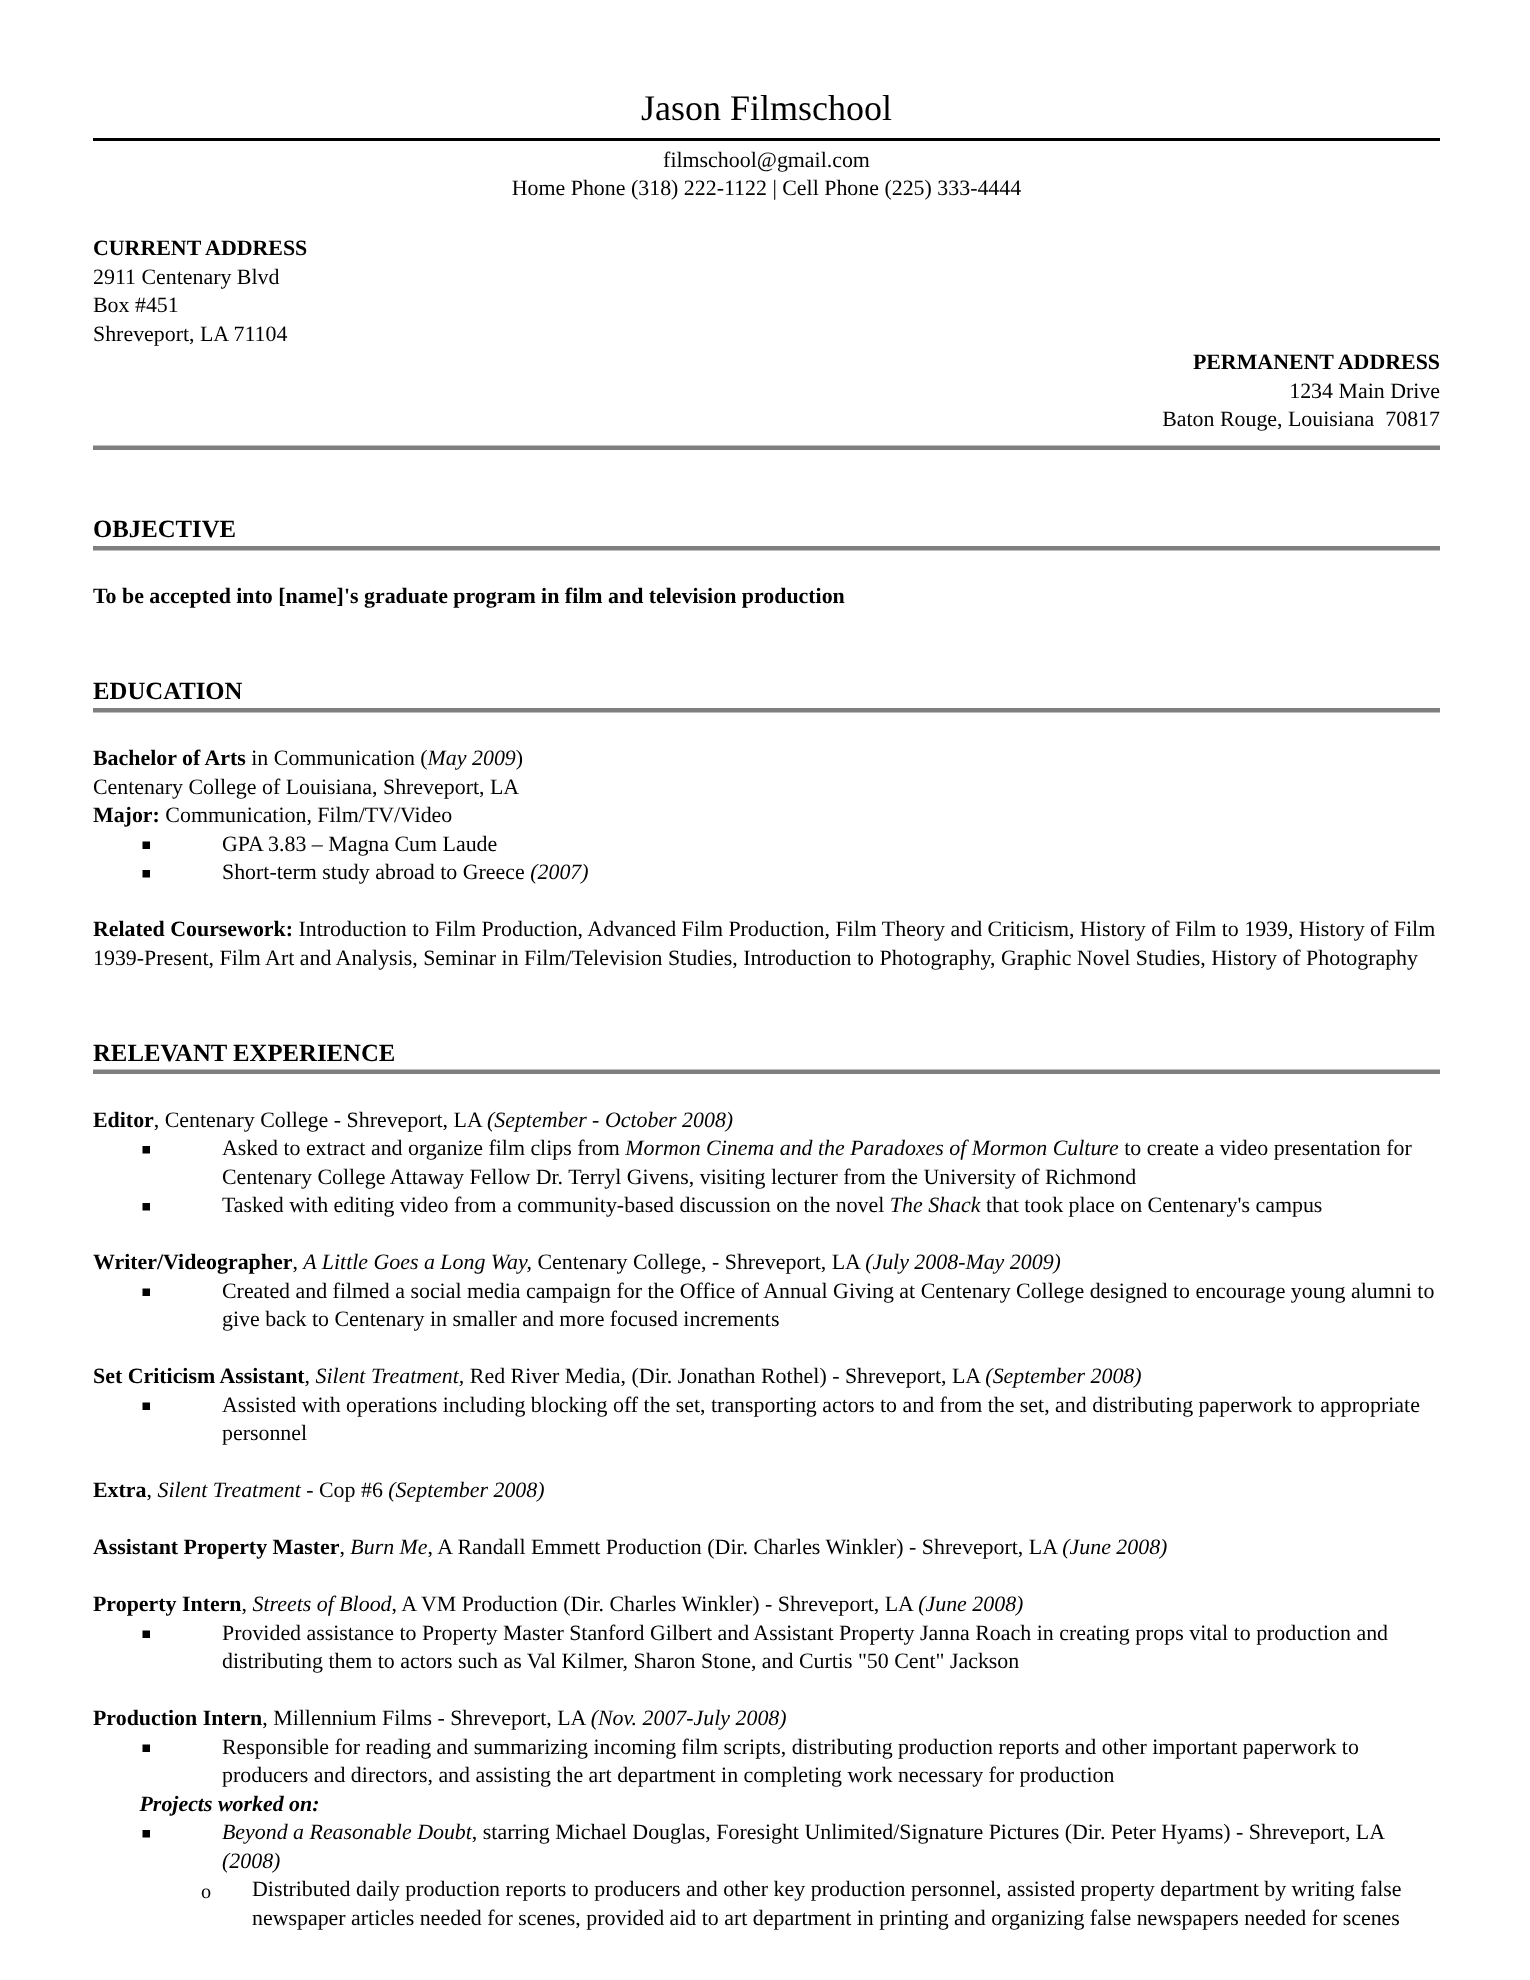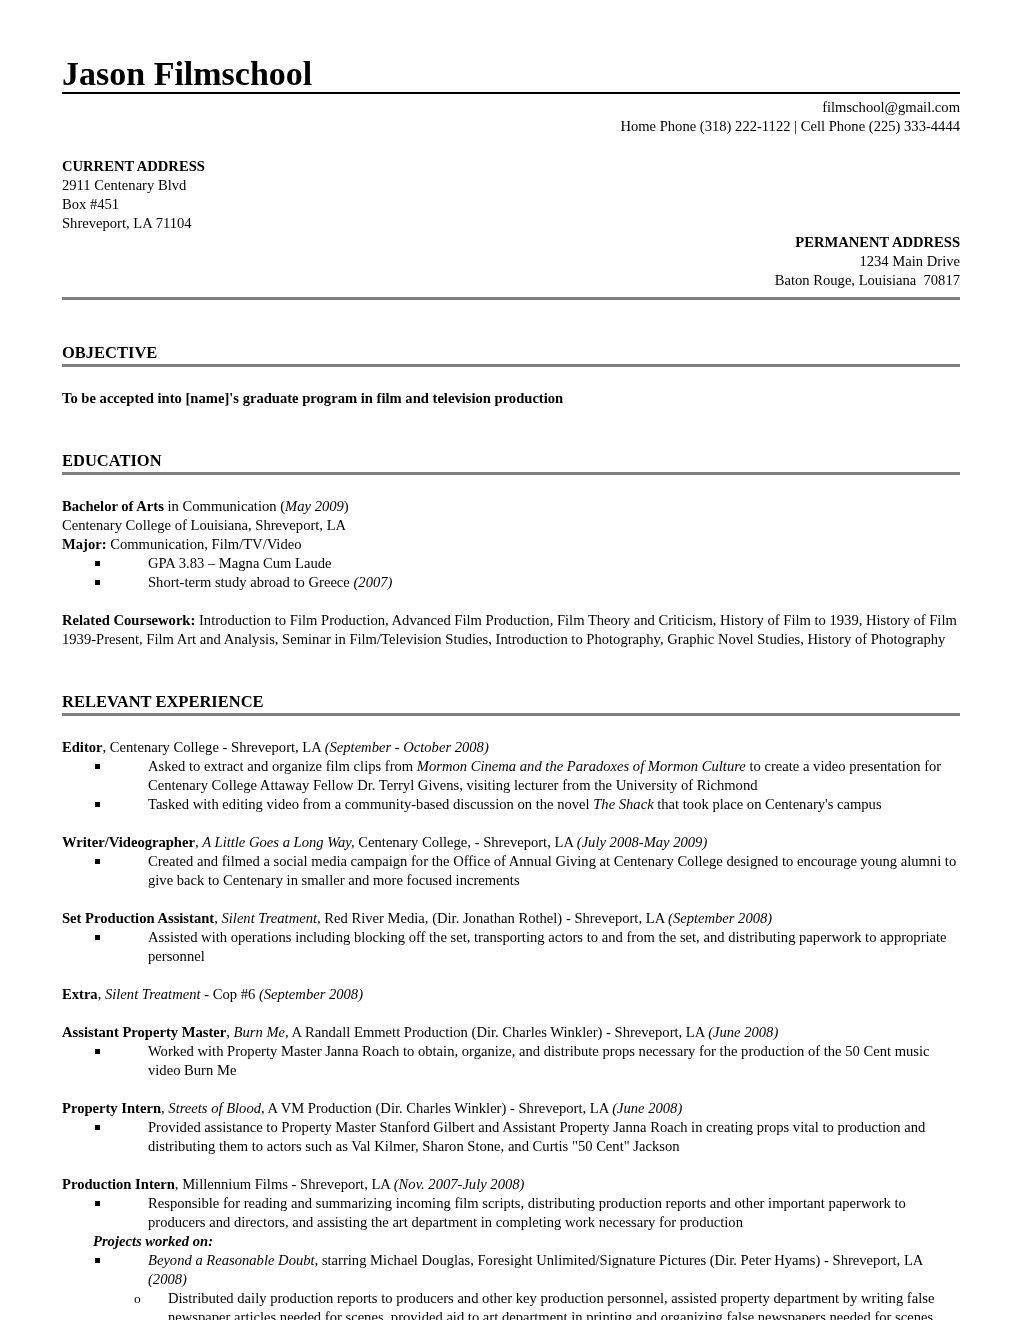--- a/index.html
+++ b/index.html
@@ -1,23 +1,23 @@
 <!DOCTYPE html>
 <html><head>
 <meta charset="utf-8">
 <style>
   html,body{margin:0;padding:0;}
   body{
     width:1020px;height:1320px;background:#ffffff;color:#000000;
     font-family:"Liberation Serif", serif;font-size:14.6px;overflow:hidden;
   }
   .page{padding:57px 60px 0 62px;}
-  .name{font-size:34px;line-height:33px;font-weight:bold;margin:0;}
+  .name{font-size:24px;line-height:33px;font-weight:normal;text-align:center;margin:0;}
   .name-rule{height:0;border-top:2px solid #000;margin-top:2px;}
-  .contact{text-align:right;line-height:19px;}
+  .contact{text-align:center;line-height:19px;}
   .contact.first{margin-top:4px;}
   .addresses{display:flex;justify-content:space-between;margin-top:21px;line-height:19px;flex-direction:column;}
   .addr div{white-space:pre-wrap;}
   .addr-label{font-weight:bold;}
   .addr.right{text-align:right;}
   .gray-rule{height:3px;background:#7f7f7f;margin-top:7px;}
   h2.section-heading{font-size:16.5px;line-height:19px;font-weight:bold;margin:43px 0 0 0;}
   .section-rule{height:3px;background:#7f7f7f;margin-top:2px;}
   .blocks{margin-top:22px;}
   .para,.bullet,.sub{line-height:19px;}
@@ -108,37 +108,31 @@
           </div>
           <div class="spacer"></div>
           <div class="para"><span class="b ">Writer/Videographer</span><span>, </span><span class="i">A Little Goes a Long Way,</span><span> Centenary College, - Shreveport, LA </span><span class="i">(July 2008-May 2009)</span></div>
           <div class="bullet">
             <span class="holder">
               <span class="sq"></span>
             </span>
             <span class="btxt"><span>Created and filmed a social media campaign for the Office of Annual Giving at Centenary College designed to encourage young alumni to give back to Centenary in smaller and more focused increments</span></span>
           </div>
           <div class="spacer"></div>
-          <div class="para"><span class="b ">Set Production Assistant</span><span>, </span><span class="i">Silent Treatment,</span><span> Red River Media, (Dir. Jonathan Rothel) - Shreveport, LA </span><span class="i">(September 2008)</span></div>
+          <div class="para"><span class="b ">Set Criticism Assistant</span><span>, </span><span class="i">Silent Treatment,</span><span> Red River Media, (Dir. Jonathan Rothel) - Shreveport, LA </span><span class="i">(September 2008)</span></div>
           <div class="bullet">
             <span class="holder">
               <span class="sq"></span>
             </span>
             <span class="btxt"><span>Assisted with operations including blocking off the set, transporting actors to and from the set, and distributing paperwork to appropriate personnel</span></span>
           </div>
           <div class="spacer"></div>
           <div class="para"><span class="b ">Extra</span><span>, </span><span class="i">Silent Treatment</span><span> - Cop #6 </span><span class="i">(September 2008)</span></div>
           <div class="spacer"></div>
           <div class="para"><span class="b ">Assistant Property Master</span><span>, </span><span class="i">Burn Me</span><span>, A Randall Emmett Production (Dir. Charles Winkler) - Shreveport, LA </span><span class="i">(June 2008)</span></div>
-          <div class="bullet">
-            <span class="holder">
-              <span class="sq"></span>
-            </span>
-            <span class="btxt"><span>Worked with Property Master Janna Roach to obtain, organize, and distribute props necessary for the production of the 50 Cent music video Burn Me</span></span>
-          </div>
           <div class="spacer"></div>
           <div class="para"><span class="b ">Property Intern</span><span>, </span><span class="i">Streets of Blood</span><span>, A VM Production (Dir. Charles Winkler) - Shreveport, LA </span><span class="i">(June 2008)</span></div>
           <div class="bullet">
             <span class="holder">
               <span class="sq"></span>
             </span>
             <span class="btxt"><span>Provided assistance to Property Master Stanford Gilbert and Assistant Property Janna Roach in creating props vital to production and distributing them to actors such as Val Kilmer, Sharon Stone, and Curtis "50 Cent" Jackson</span></span>
           </div>
           <div class="spacer"></div>
           <div class="para"><span class="b ">Production Intern</span><span>, Millennium Films - Shreveport, LA </span><span class="i">(Nov. 2007-July 2008)</span></div>

